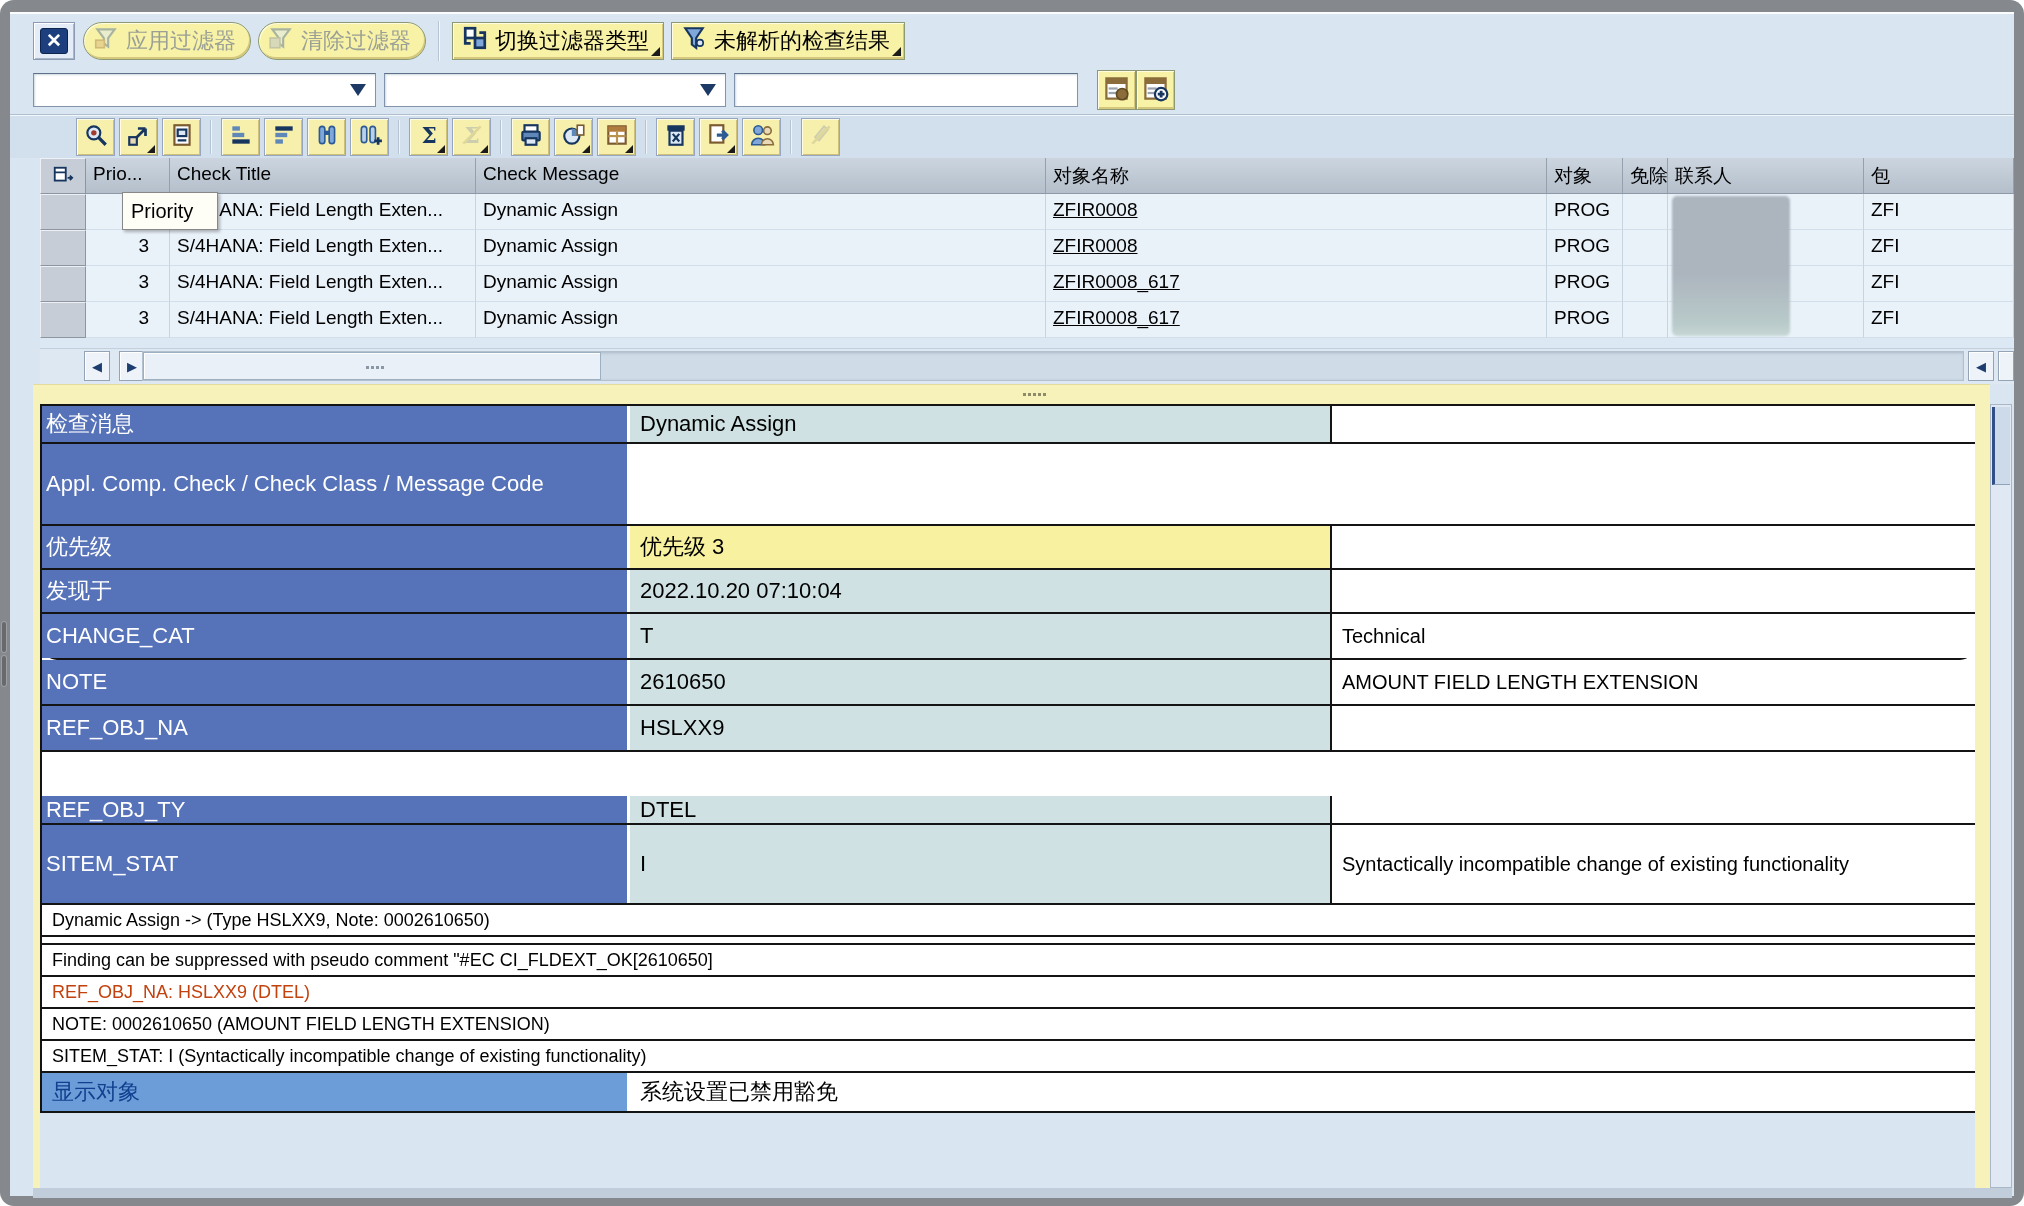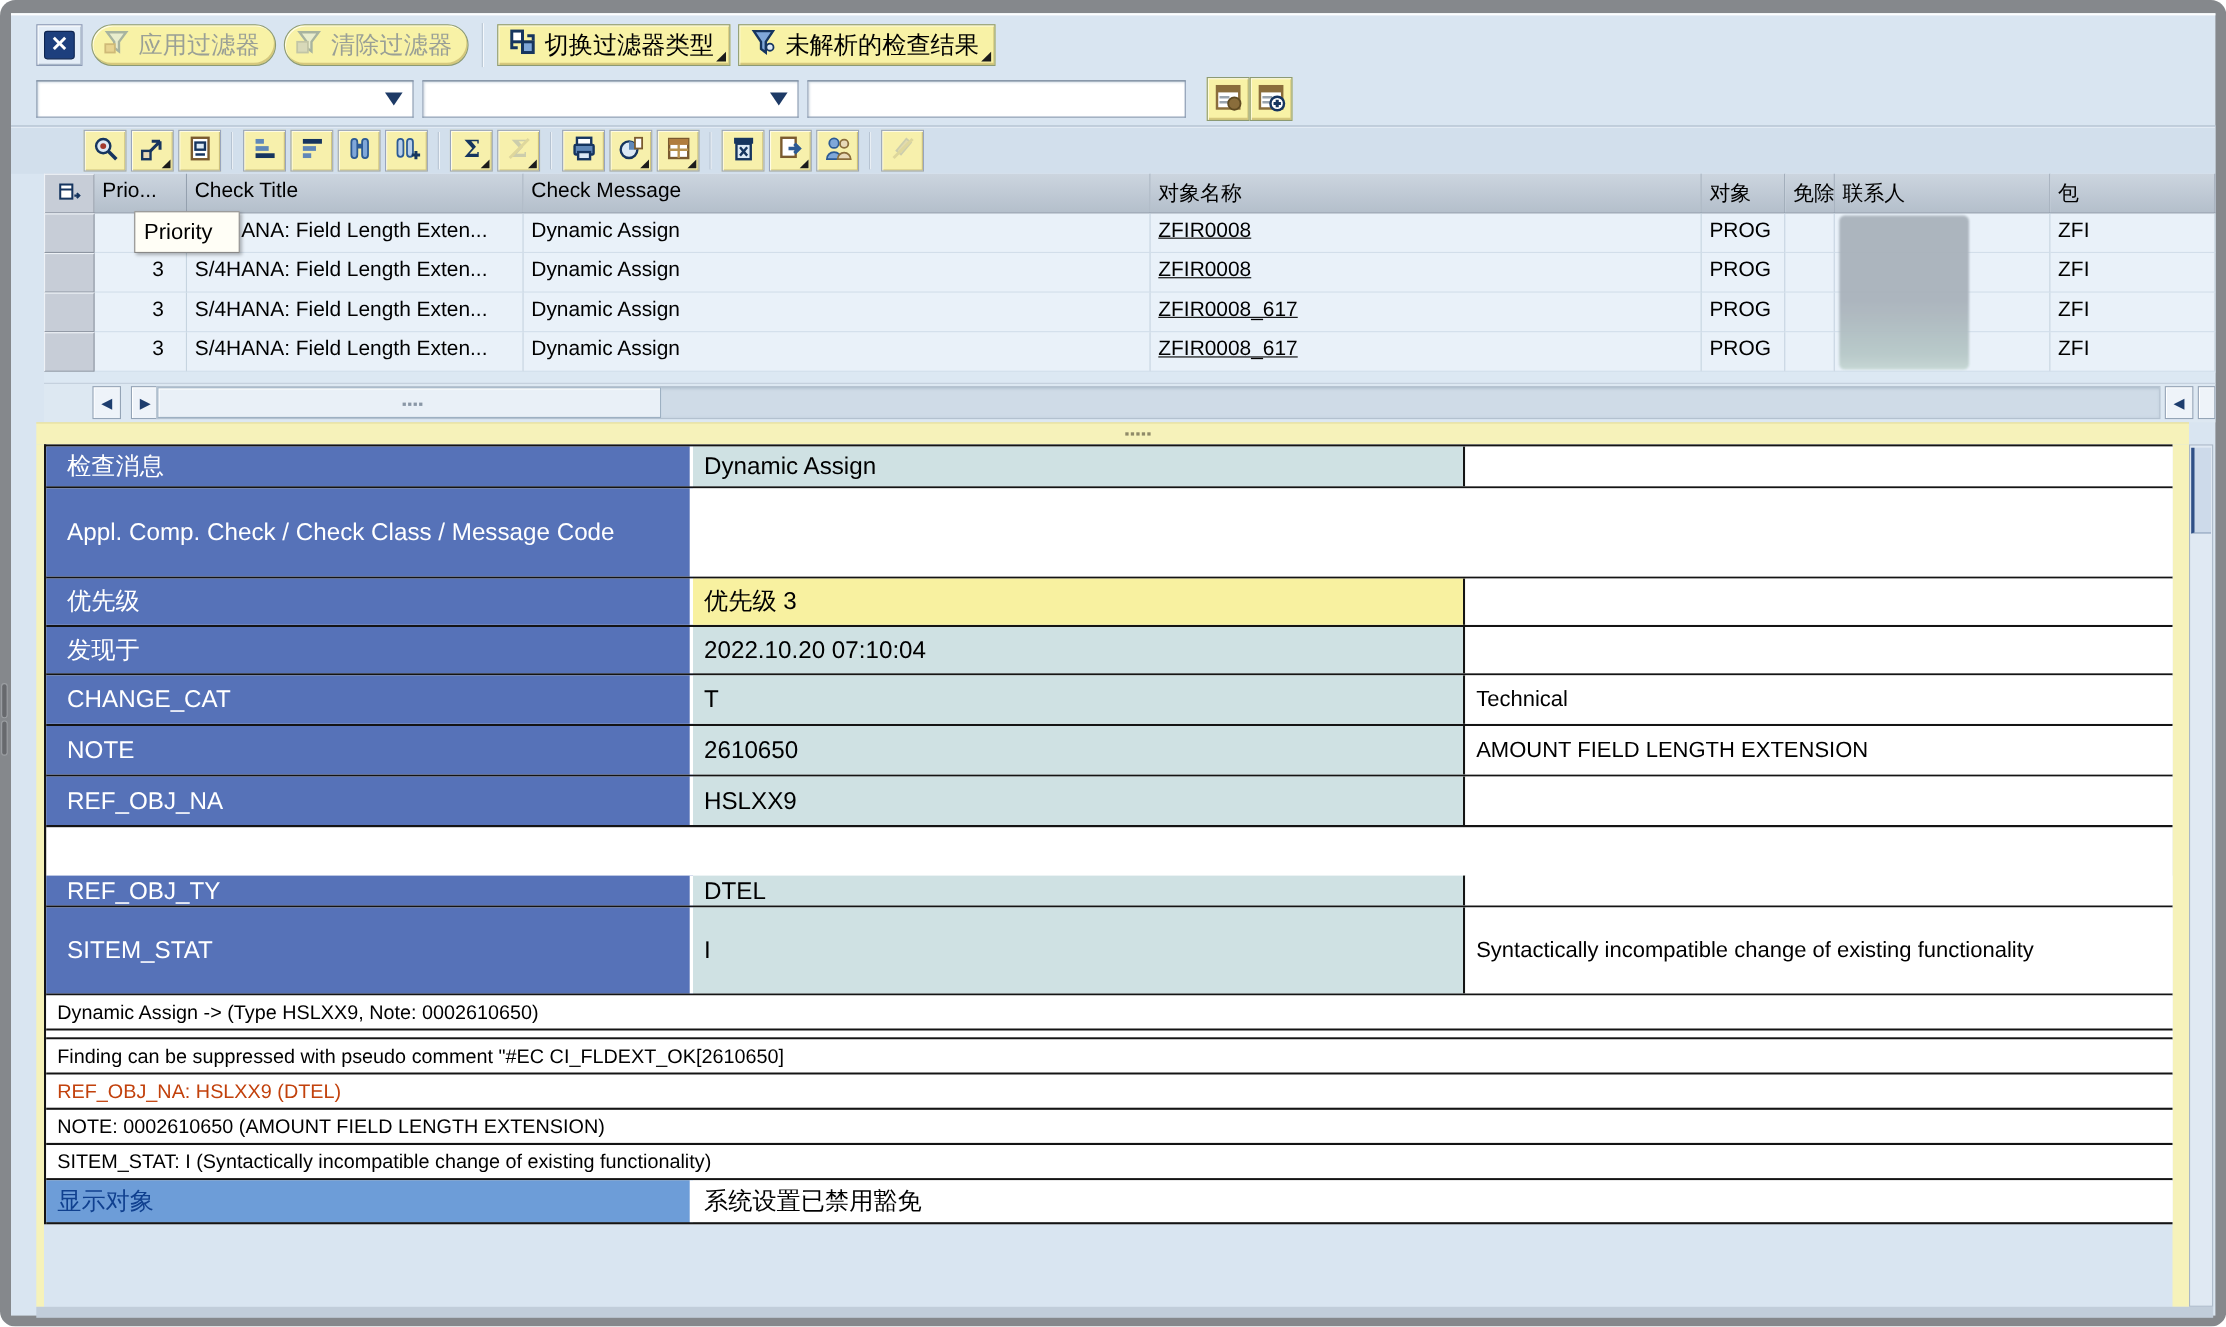--- a/index.html
+++ b/index.html
@@ -75,21 +75,21 @@
   .sash{position:absolute;left:23px;top:370px;width:1957px;height:20px;background:#f6f2ba;border-top:1px solid #e3dc9c;cursor:default;}
   .sashdots{position:absolute;left:990px;top:8px;width:26px;height:5px;}
   .sashdots i{position:absolute;width:3px;height:3px;background:#8f8a68;box-shadow:5px 0 0 #8f8a68,10px 0 0 #8f8a68,15px 0 0 #8f8a68,20px 0 0 #8f8a68;}
   .gutL{position:absolute;left:23px;top:390px;width:7px;height:784px;background:#f6f2ba;}
   .gutR{position:absolute;left:1965px;top:390px;width:15px;height:784px;background:#f6f2ba;}
   .bottomstrip{position:absolute;left:23px;top:1174px;width:1979px;height:10px;background:#c1cdda;}
 
   
   .detail{position:absolute;left:30px;top:390px;width:1935px;background:#fff;border-left:2px solid #141414;border-top:2px solid #141414;}
   .drow{display:flex;border-bottom:2px solid #141414;}
-  .dlabel{width:588px;background:#5672b8;color:#fff;font-size:22px;padding:2px 19px;border-right:3px solid #fff;
+  .dlabel{width:588px;background:#5672b8;color:#fff;font-size:22px;padding:2px 4px;border-right:3px solid #fff;
           display:flex;align-items:center;line-height:28px;}
   .dvalue{width:702px;background:#cfe1e3;font-size:22px;padding:2px 10px;border-right:2px solid #141414;
           display:flex;align-items:center;line-height:28px;}
   .dvalue.highlight{background:#f8f1a0;}
   .dextra{flex:1;background:#fff;font-size:20px;padding:2px 10px;display:flex;align-items:center;line-height:28px;}
   .tline{border-bottom:2px solid #141414;font-size:18px;padding:0 10px;background:#fff;height:32px;display:flex;align-items:center;white-space:nowrap;}
   .tline.tlink{color:#c2410c;cursor:default;}
   .tspacer{height:8px;background:#fff;border-bottom:2px solid #141414;}
   .dfooter{display:flex;height:40px;border-bottom:2px solid #141414;}
   .flabel{width:588px;background:#6d9dd8;color:#10408f;font-size:22px;padding:0 10px;border-right:3px solid #fff;display:flex;align-items:center;}
@@ -392,21 +392,21 @@
         <div class="drow" style="height: 44px;">
           <div class="dlabel">优先级</div>
           <div class="dvalue highlight">优先级 3</div>
           <div class="dextra"></div>
         </div>
         <div class="drow" style="height: 44px;">
           <div class="dlabel">发现于</div>
           <div class="dvalue">2022.10.20 07:10:04</div>
           <div class="dextra"></div>
         </div>
-        <div class="drow" style="height: 46px;">
+        <div class="drow" style="height: 46px; border-radius: 15px;">
           <div class="dlabel">CHANGE_CAT</div>
           <div class="dvalue">T</div>
           <div class="dextra">Technical</div>
         </div>
         <div class="drow" style="height: 46px;">
           <div class="dlabel">NOTE</div>
           <div class="dvalue">2610650</div>
           <div class="dextra">AMOUNT FIELD LENGTH EXTENSION</div>
         </div>
         <div class="drow" style="height: 46px;">

